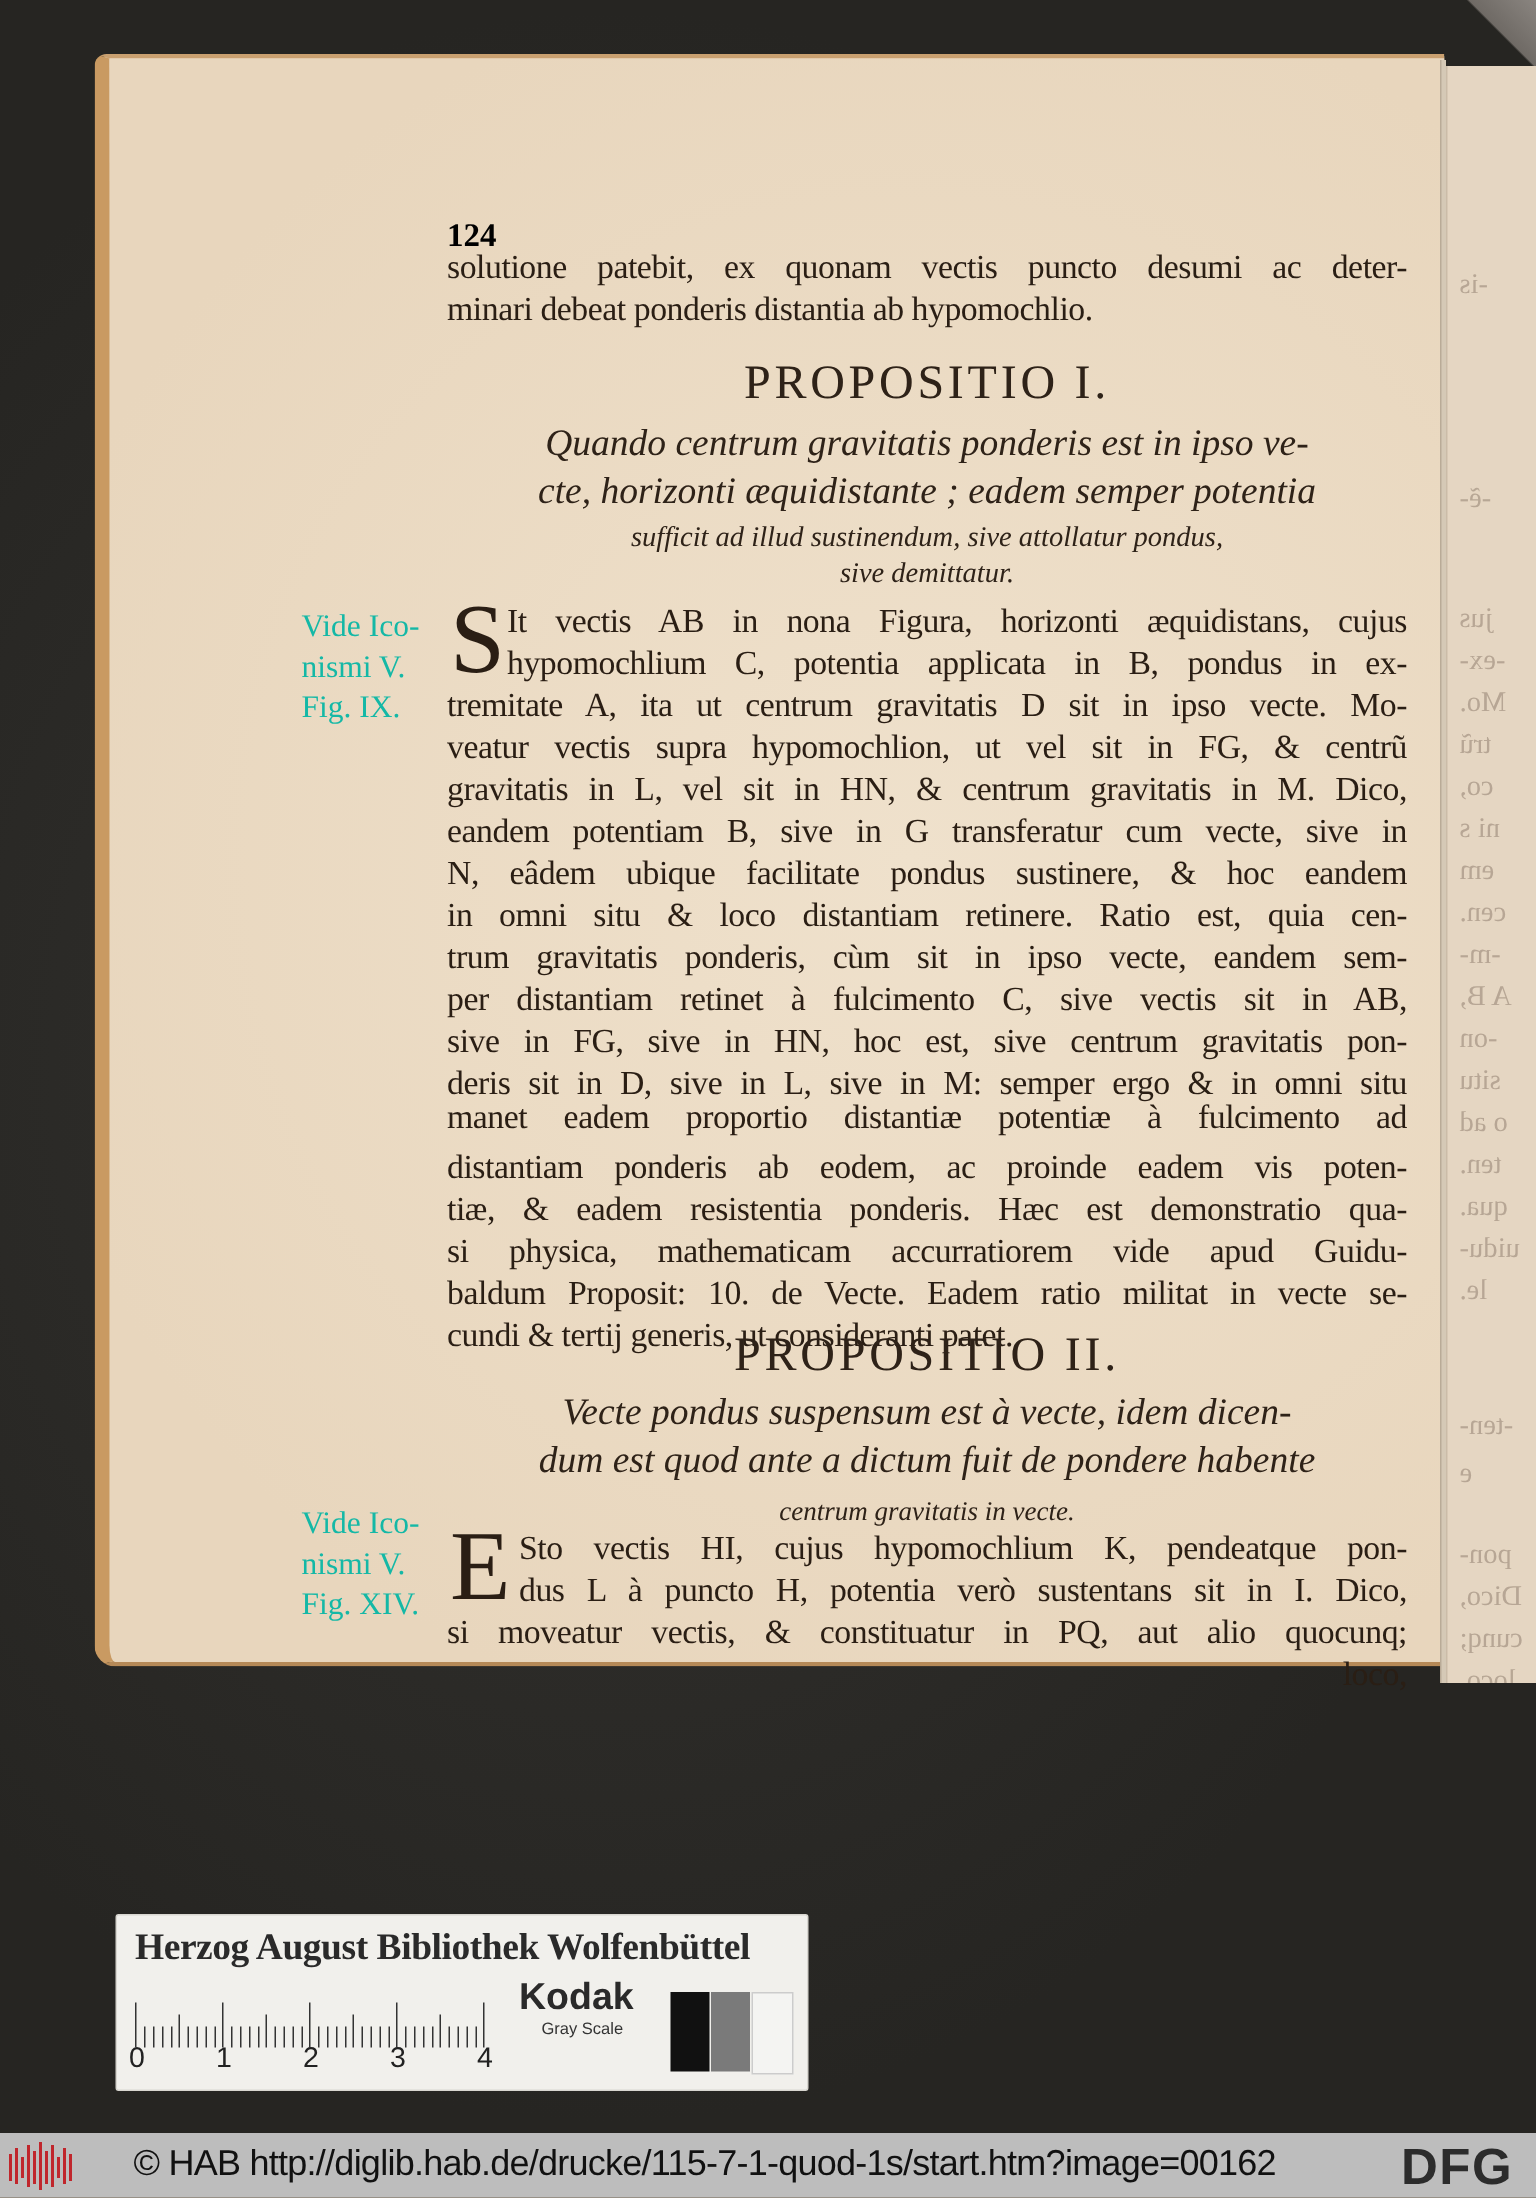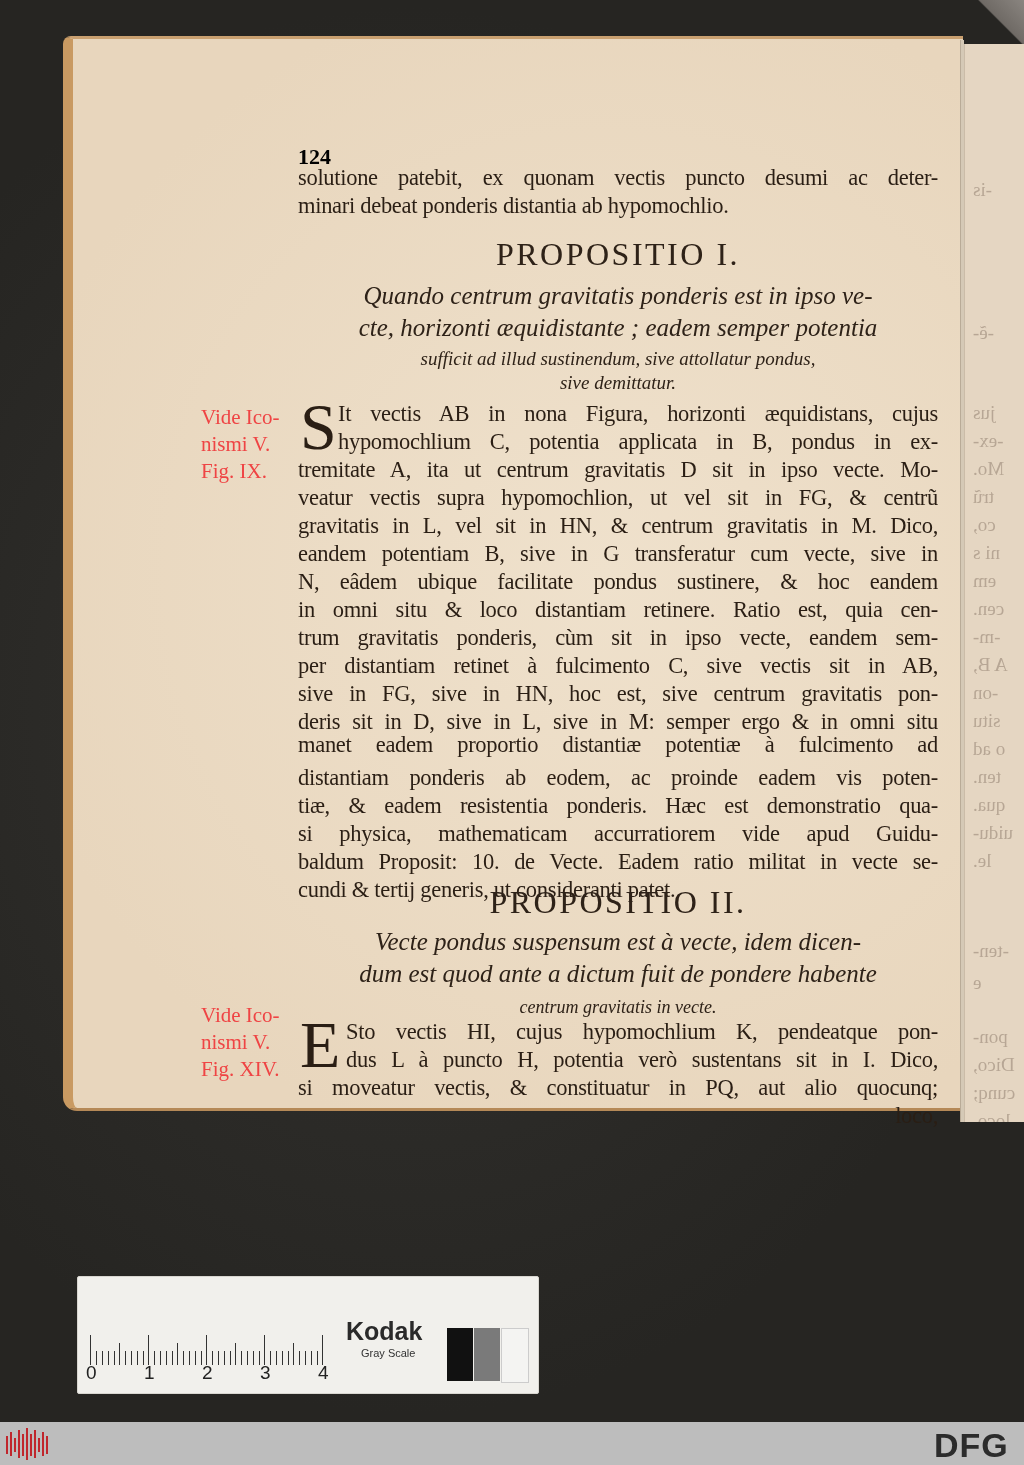--- a/index.html
+++ b/index.html
@@ -59,21 +59,21 @@
     font-size: 32px; letter-spacing: 2.5px; color: #2e2218;
   }
   .italic-line {
     position: absolute; left: 298px; width: 640px; text-align: center;
     font-style: italic; color: #2e2218; white-space: nowrap;
   }
   .it-big { font-size: 25px; }
   .it-med { font-size: 19px; }
   .it-small { font-size: 18px; }
   .margin-note {
-    position: absolute; left: 201px; width: 95px; font-size: 21px; line-height: 27px; color: #ef4444;
+    position: absolute; left: 201px; width: 95px; font-size: 21px; line-height: 27px; color: #14b8a6;
   }
   .dropcap {
     position: absolute; font-size: 66px; line-height: 54px; color: #2a1e14; font-family: "Liberation Serif", serif;
   }
   
   .archive-label {
     position: absolute; left: 77px; top: 1276px; width: 460px; height: 116px;
     background: #f1f0ec; border: 1px solid #d8d6d0; border-radius: 2px;
   }
   .archive-title {
@@ -194,20 +194,21 @@
   <div>Fig. XIV.</div>
 </div>
 
 <div class="dropcap" style="left:300px; top:1018px">E</div>
 <div class="body-line justify" style="top:1018px; left:346px; width:592px">Sto vectis HI, cujus hypomochlium K, pendeatque pon-</div>
 <div class="body-line justify" style="top:1046px; left:346px; width:592px">dus L à puncto H, potentia verò sustentans sit in I. Dico,</div>
 <div class="body-line justify" style="top:1074px">si moveatur vectis, &amp; constituatur in PQ, aut alio quocunq;</div>
 <div class="body-line" style="top:1102px; text-align:right">loco,</div>
 
 <div class="archive-label">
+  <div class="archive-title">Herzog August Bibliothek Wolfenbüttel</div>
   <div class="ruler">
     <div class="tick" style="left:0; height:30px"></div>
     <div class="tick" style="left:6px; height:14px"></div>
     <div class="tick" style="left:12px; height:14px"></div>
     <div class="tick" style="left:18px; height:14px"></div>
     <div class="tick" style="left:24px; height:14px"></div>
     <div class="tick" style="left:29px; height:22px"></div>
     <div class="tick" style="left:35px; height:14px"></div>
     <div class="tick" style="left:41px; height:14px"></div>
     <div class="tick" style="left:47px; height:14px"></div>
@@ -265,14 +266,15 @@
         <rect x="13" y="2" width="2" height="28"></rect>
       <rect x="17" y="6" width="2" height="22"></rect>
         <rect x="21" y="0" width="2" height="32"></rect>
       <rect x="25" y="6" width="2" height="22"></rect>
         <rect x="29" y="2" width="2" height="28"></rect>
       <rect x="33" y="10" width="2" height="14"></rect>
         <rect x="37" y="4" width="2" height="24"></rect>
       <rect x="41" y="8" width="2" height="18"></rect>
     </g>
   </svg>
+  <div class="footer-text">© HAB http://diglib.hab.de/drucke/115-7-1-quod-1s/start.htm?image=00162</div>
   <div class="dfg-logo">DFG</div>
 </div>
 
 </body></html>

